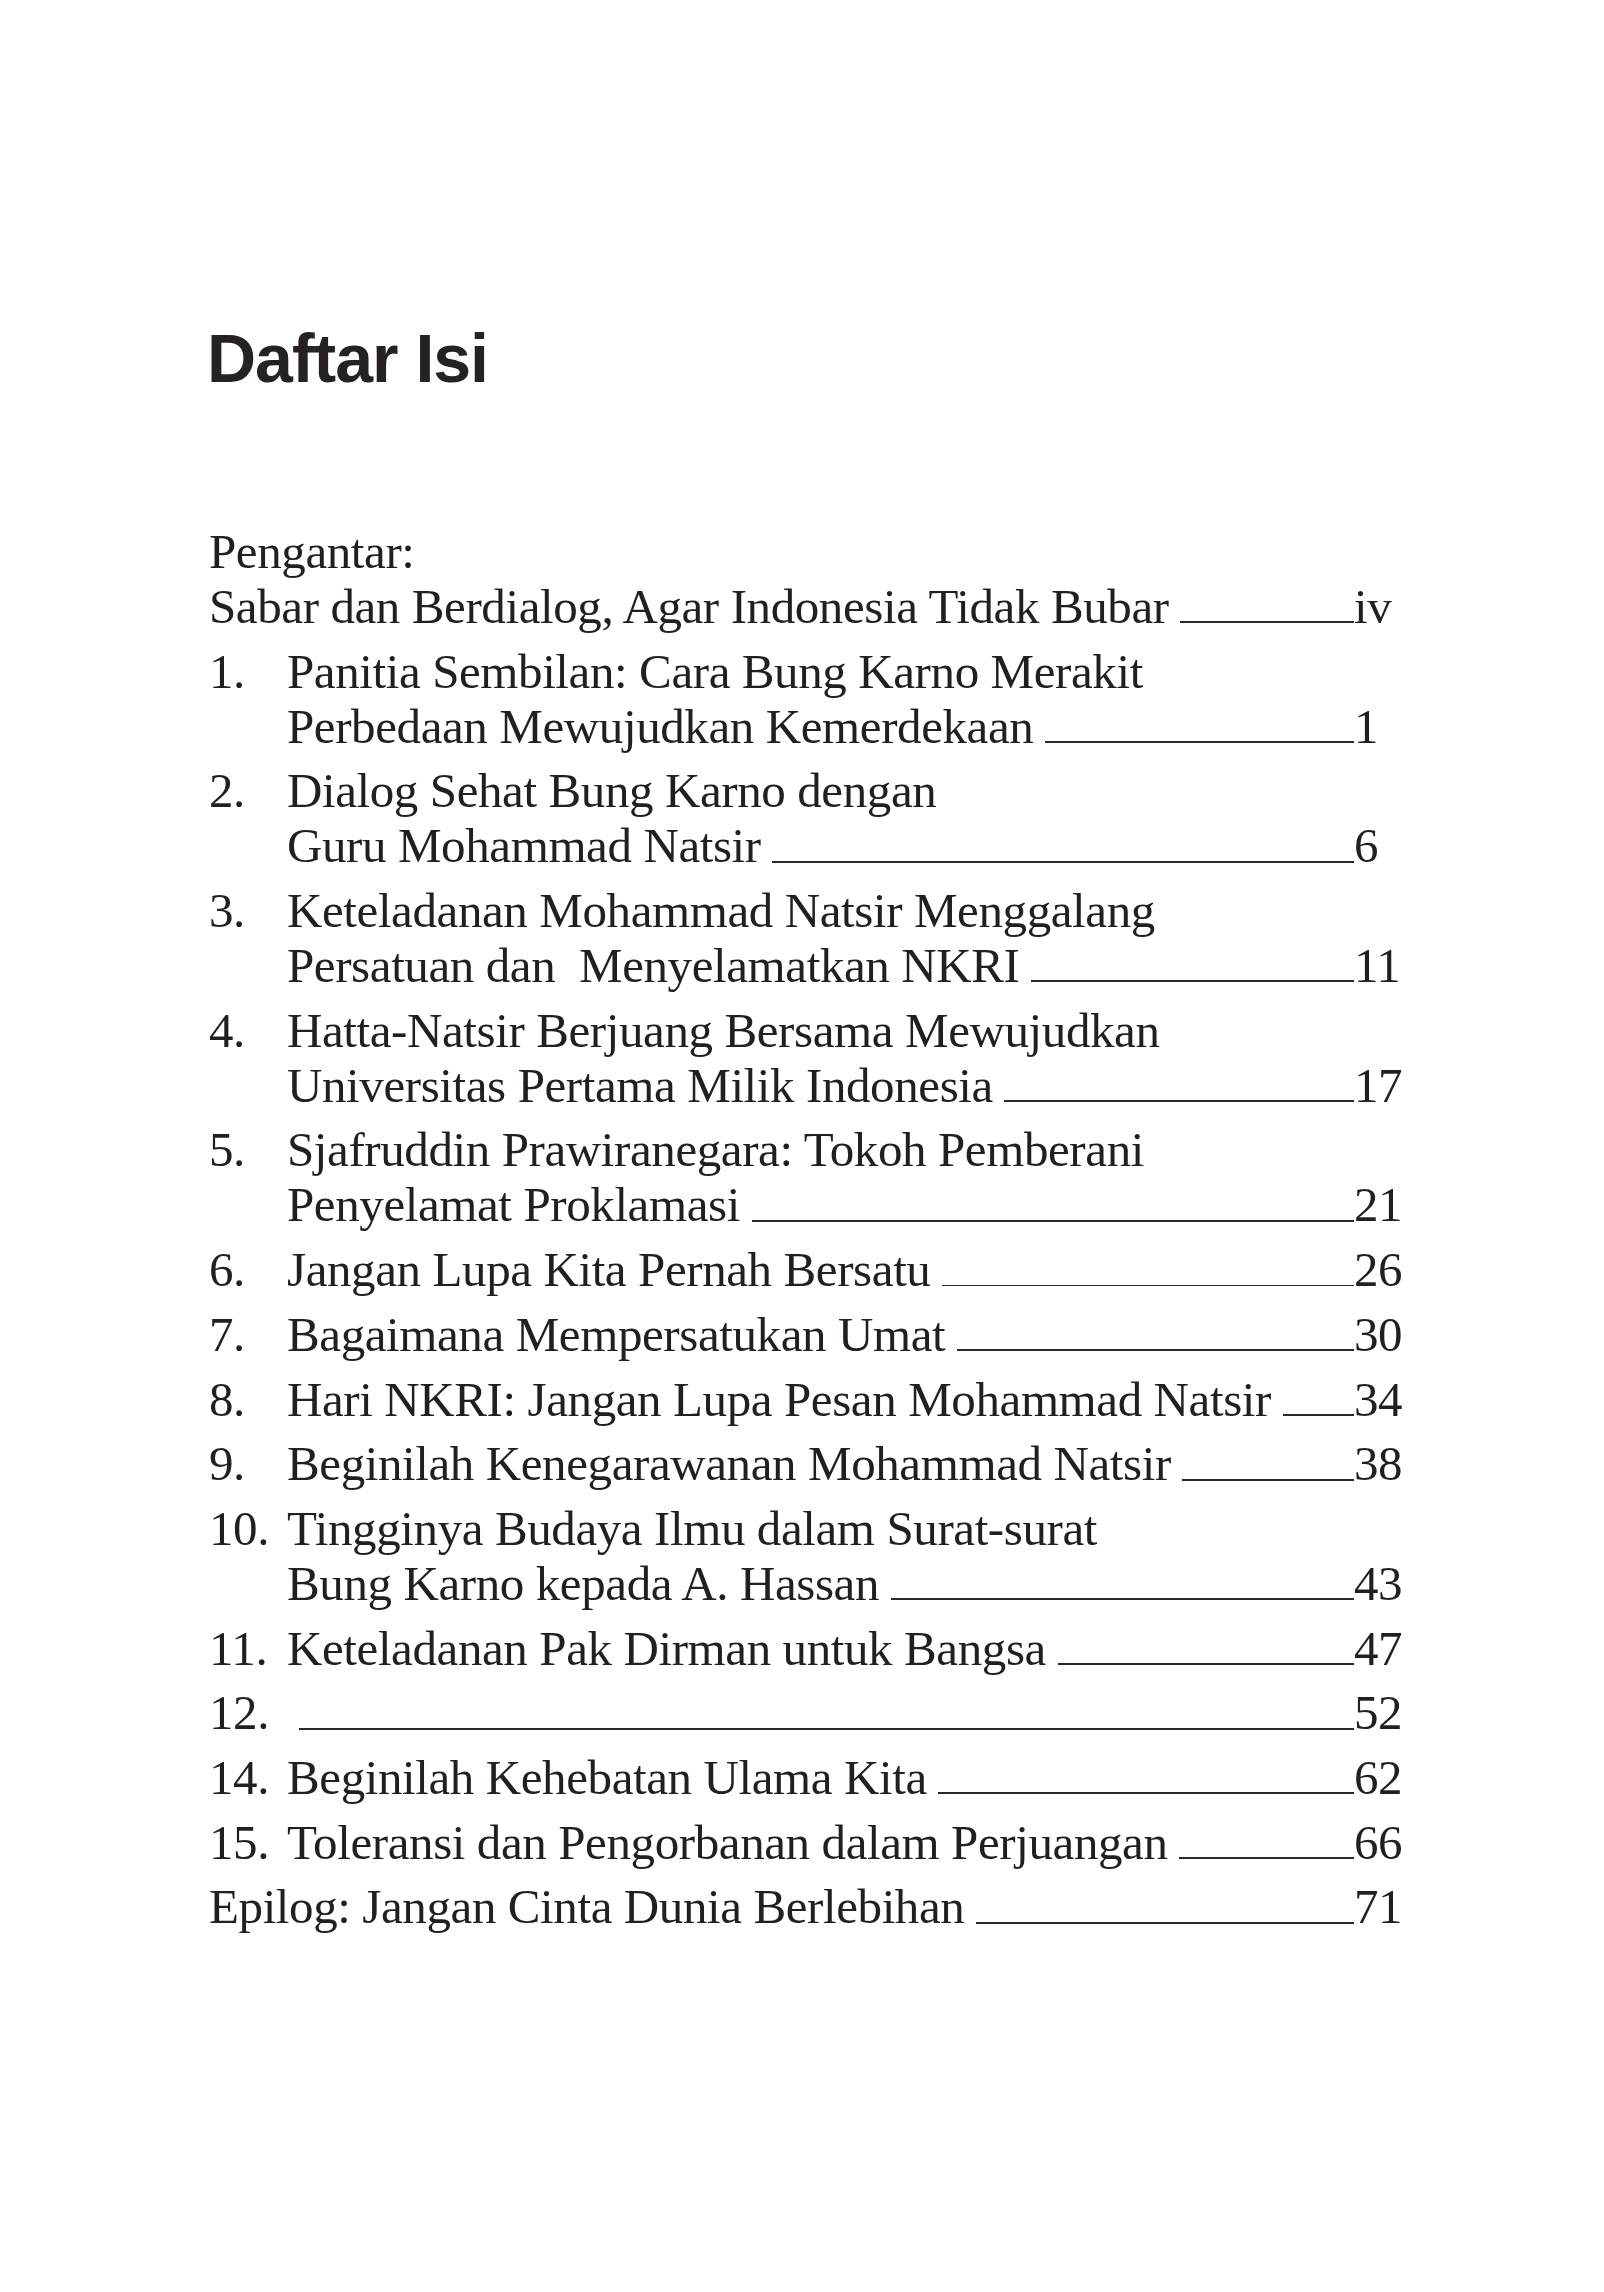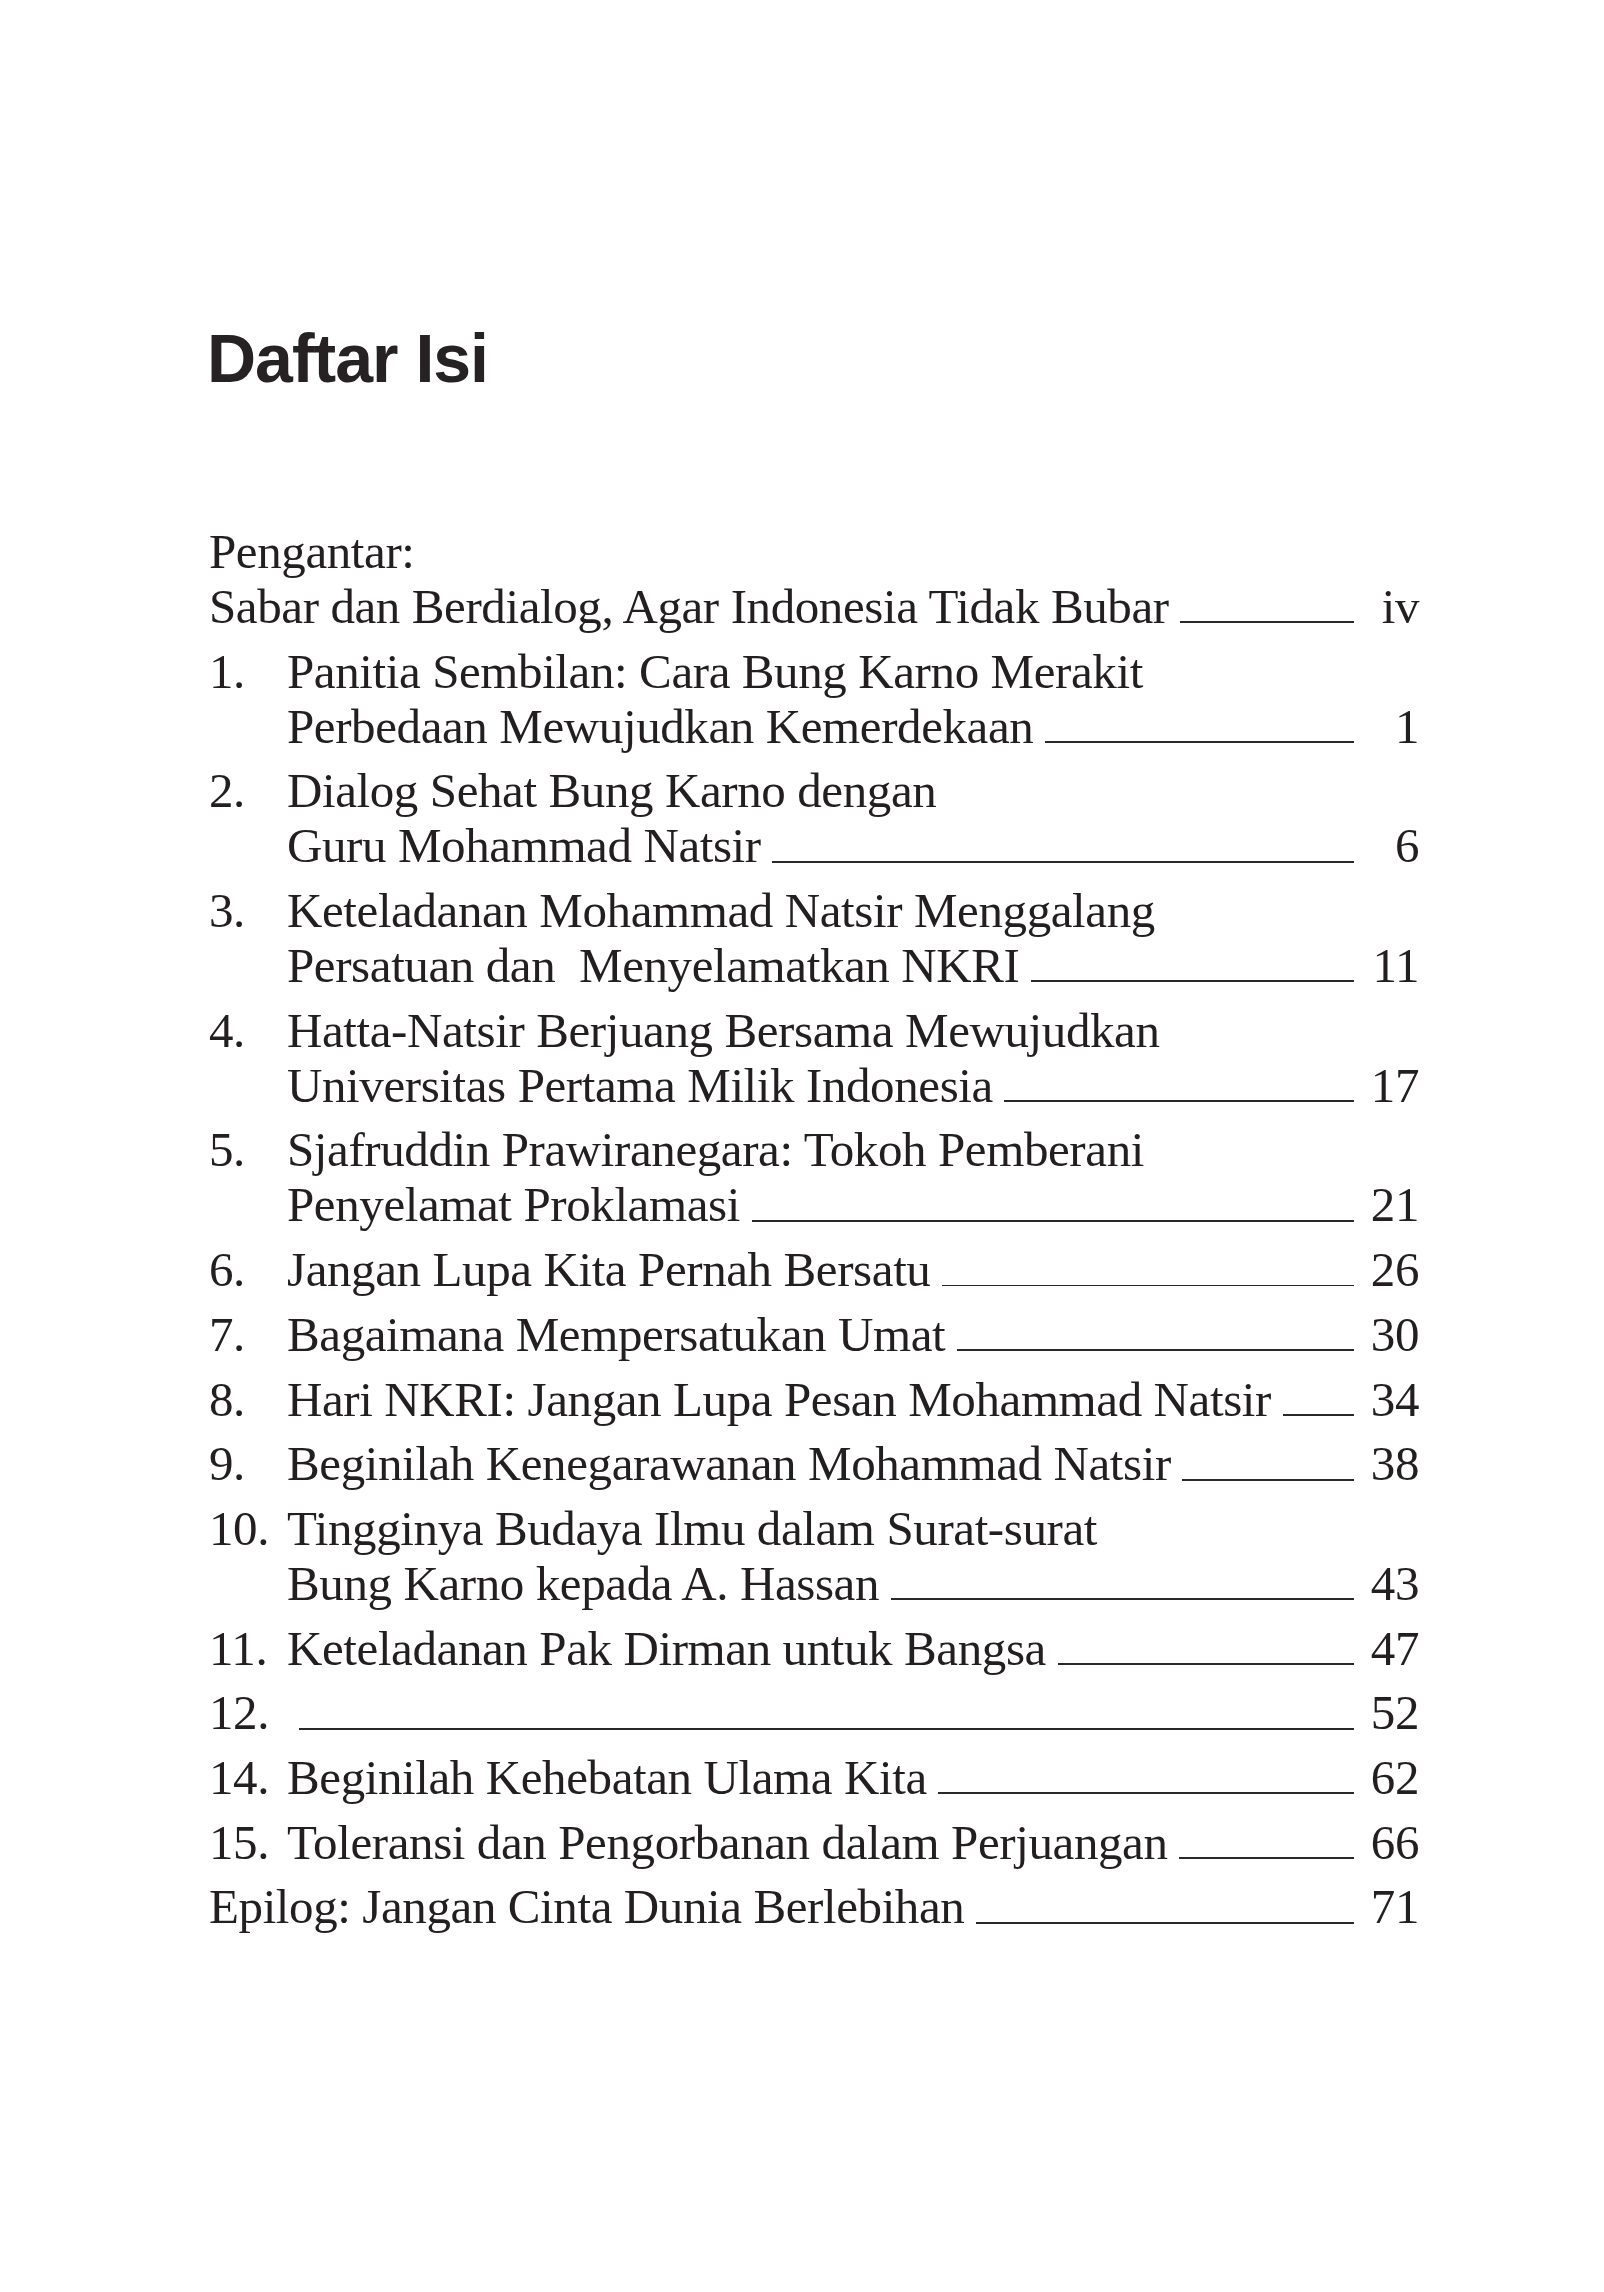--- a/index.html
+++ b/index.html
@@ -65,21 +65,20 @@
     flex: 1 1 auto;
     height: 1.9px;
     background: #2b2827;
     align-self: flex-end;
     margin: 0 0 10.7px 11.6px;
     min-width: 39px;
   }
   .pagenum {
     flex: 0 0 auto;
     min-width: 65px;
-    text-align: right;
   }
   .folio {
     position: absolute;
     left: 1433px;
     top: 2151px;
     display: flex;
     align-items: flex-start;
   }
   .folio-rule {
     width: 4.9px;

